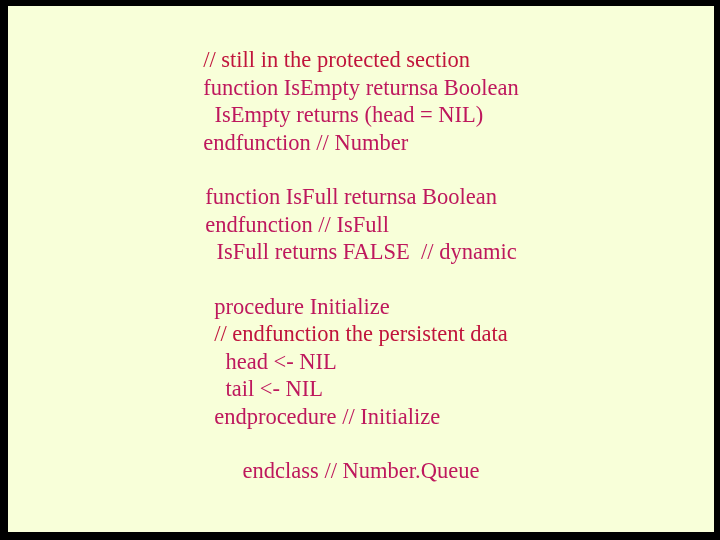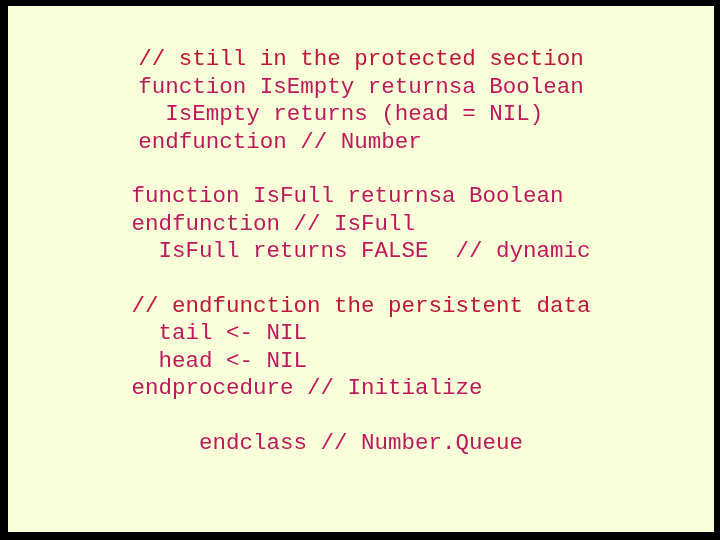--- a/index.html
+++ b/index.html
@@ -32,20 +32,21 @@
     left: 0;
     top: 40px;
     width: 100%;
   }
 
   
   .block {
     display: flex;
     flex-direction: column;
     align-items: center;
+    font-family: Liberation Serif, serif;
   }
   .block-inner {
     display: inline-block;
     text-align: left;
     white-space: pre;
   }
 
   .gap {
     height: 27px;
   }
@@ -68,20 +69,20 @@
   <div class="code-body" id="code-body">
       <div class="block">
         <div class="block-inner"><div class="line comment">// still in the protected section</div><div class="line">function IsEmpty returnsa Boolean</div><div class="line">  IsEmpty returns (head = NIL)</div><div class="line">endfunction // Number</div></div>
       </div>
       <div class="gap"></div>
       <div class="block">
         <div class="block-inner"><div class="line">function IsFull returnsa Boolean</div><div class="line">endfunction // IsFull</div><div class="line">  IsFull returns FALSE  // dynamic</div></div>
       </div>
       <div class="gap"></div>
       <div class="block">
-        <div class="block-inner"><div class="line comment">// endfunction the persistent data</div><div class="line">  tail &lt;- NIL</div><div class="line">  head &lt;- NIL</div><div class="line">endprocedure // Initialize</div></div>
+        <div class="block-inner"><div class="line">procedure Initialize</div><div class="line comment">// endfunction the persistent data</div><div class="line">  head &lt;- NIL</div><div class="line">  tail &lt;- NIL</div><div class="line">endprocedure // Initialize</div></div>
       </div>
       <div class="gap"></div>
       <div class="block">
         <div class="block-inner"><div class="line">endclass // Number.Queue</div></div>
       </div>
     </div>
 </div>
 
 </body></html>

